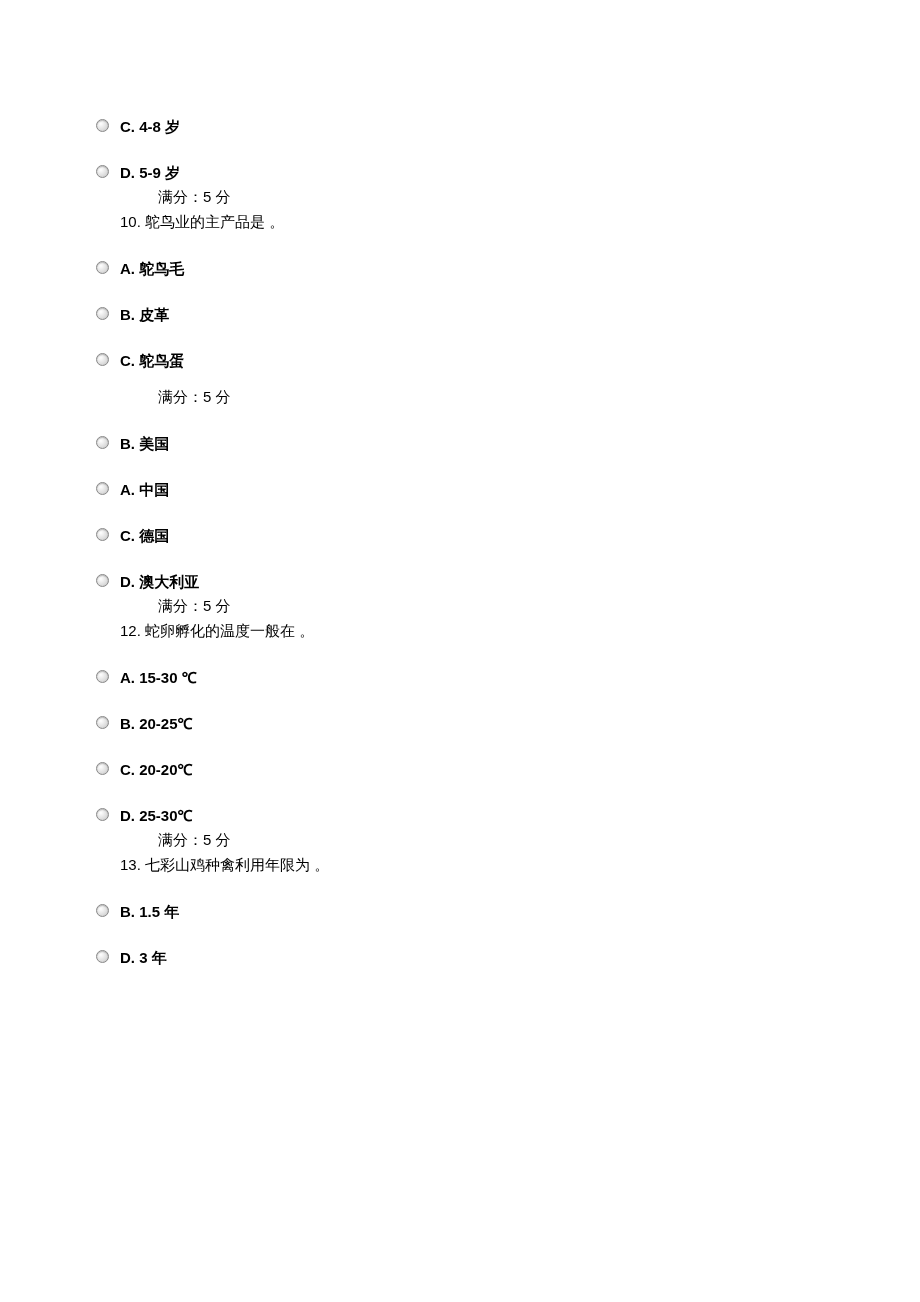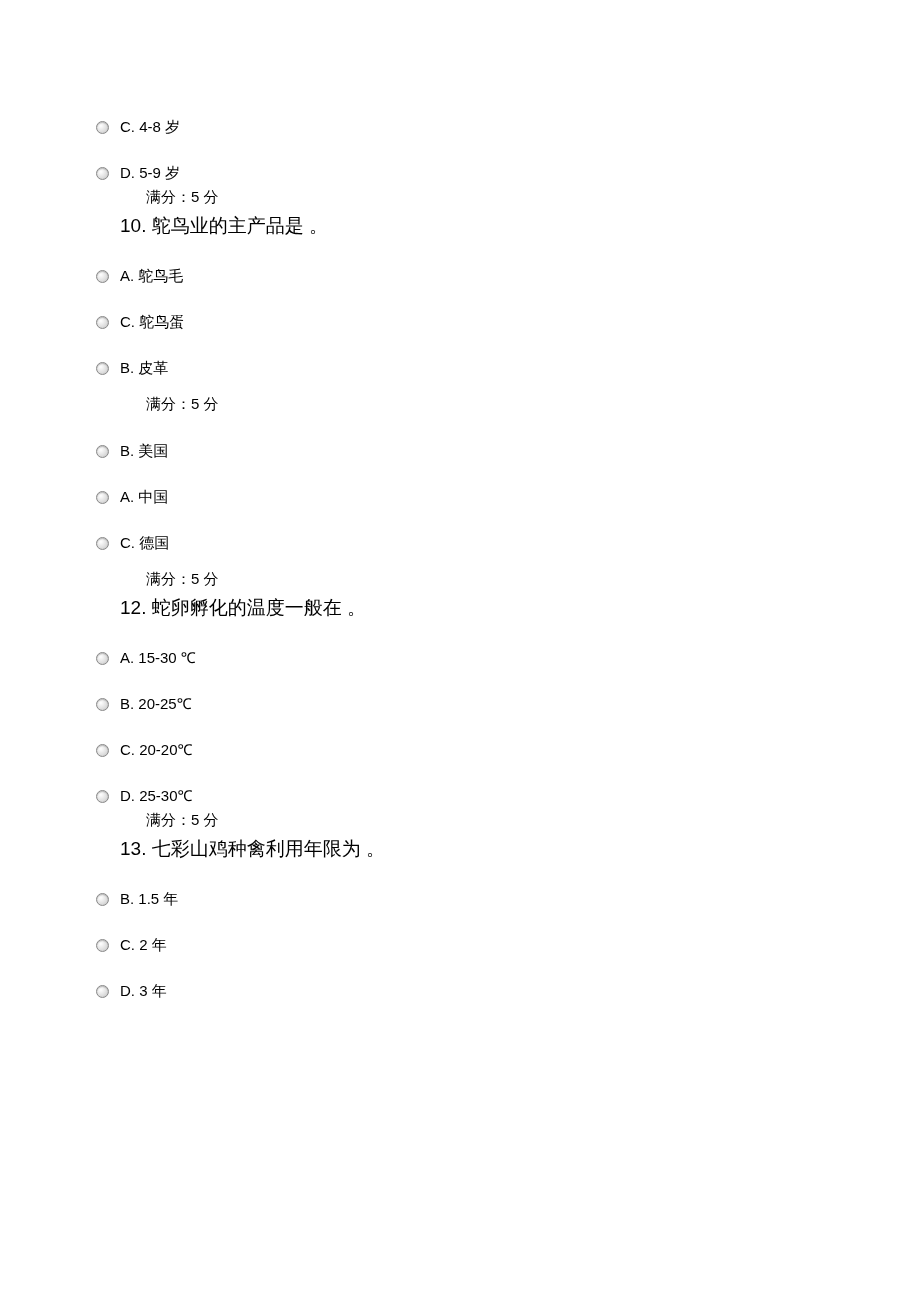--- a/index.html
+++ b/index.html
@@ -12,22 +12,23 @@
       height: 1302px;
       background: #ffffff;
       font-family: Arial, "Microsoft YaHei", sans-serif;
       font-size: 15px;
       color: #000000;
       padding-top: 118px;
       padding-left: 96px;
     }
     .option-row {
       display: flex;
-      align-items: flex-end;
+      align-items: center;
       margin-bottom: 28px;
+      font-weight: bold;
     }
     .radio {
       width: 13px;
       height: 13px;
       border-radius: 50%;
       border: 1px solid #888;
       background: radial-gradient(circle at 35% 35%, #fff 0%, #ddd 60%, #bbb 100%);
       box-shadow: inset 0 1px 1px rgba(0,0,0,0.2);
       margin-right: 11px;
       flex-shrink: 0;
@@ -37,26 +38,26 @@
     .option-text {
       font-size: 15px;
       line-height: 1.2;
     }
     .info-block {
       margin-left: 24px;
       margin-top: -10px;
       margin-bottom: 28px;
     }
     .score-line {
-      margin-left: 26px;
+      margin-left: 38px;
       font-size: 15px;
       margin-bottom: 6px;
     }
     .question-line {
-      font-size: 19px;
+      font-size: 15px;
     }
     .last-option {
       margin-bottom: 16px;
     }
   </style>
 </head>
 <body>
 
 <div id="content">
     <div class="option-row">
@@ -70,40 +71,44 @@
     <div class="info-block">
       <div class="score-line">满分：5 分</div>
       <div class="question-line">10.  鸵鸟业的主产品是 。</div>
     </div>
     <div class="option-row">
       <span class="radio"></span>
       <span class="option-text">A. 鸵鸟毛</span>
     </div>
     <div class="option-row">
       <span class="radio"></span>
-      <span class="option-text">C. 鸵鸟蛋</span>
+      <span class="option-text">B. 皮革</span>
     </div>
     <div class="option-row">
       <span class="radio"></span>
-      <span class="option-text">B. 皮革</span>
+      <span class="option-text">C. 鸵鸟蛋</span>
     </div>
     <div class="info-block">
       <div class="score-line">满分：5 分</div>
     </div>
     <div class="option-row">
       <span class="radio"></span>
       <span class="option-text">B. 美国</span>
     </div>
     <div class="option-row">
       <span class="radio"></span>
       <span class="option-text">A. 中国</span>
     </div>
     <div class="option-row">
       <span class="radio"></span>
       <span class="option-text">C. 德国</span>
+    </div>
+    <div class="option-row last-option">
+      <span class="radio"></span>
+      <span class="option-text">D. 澳大利亚</span>
     </div>
     <div class="info-block">
       <div class="score-line">满分：5 分</div>
       <div class="question-line">12.  蛇卵孵化的温度一般在 。</div>
     </div>
     <div class="option-row">
       <span class="radio"></span>
       <span class="option-text">A. 15-30 ℃</span>
     </div>
     <div class="option-row">
@@ -121,19 +126,15 @@
     <div class="info-block">
       <div class="score-line">满分：5 分</div>
       <div class="question-line">13.  七彩山鸡种禽利用年限为 。</div>
     </div>
     <div class="option-row">
       <span class="radio"></span>
       <span class="option-text">B. 1.5 年</span>
     </div>
     <div class="option-row">
       <span class="radio"></span>
-      <span class="option-text">C. 2 年</span>
-    </div>
-    <div class="option-row">
-      <span class="radio"></span>
       <span class="option-text">D. 3 年</span>
     </div>
   </div>
 
 </body></html>

